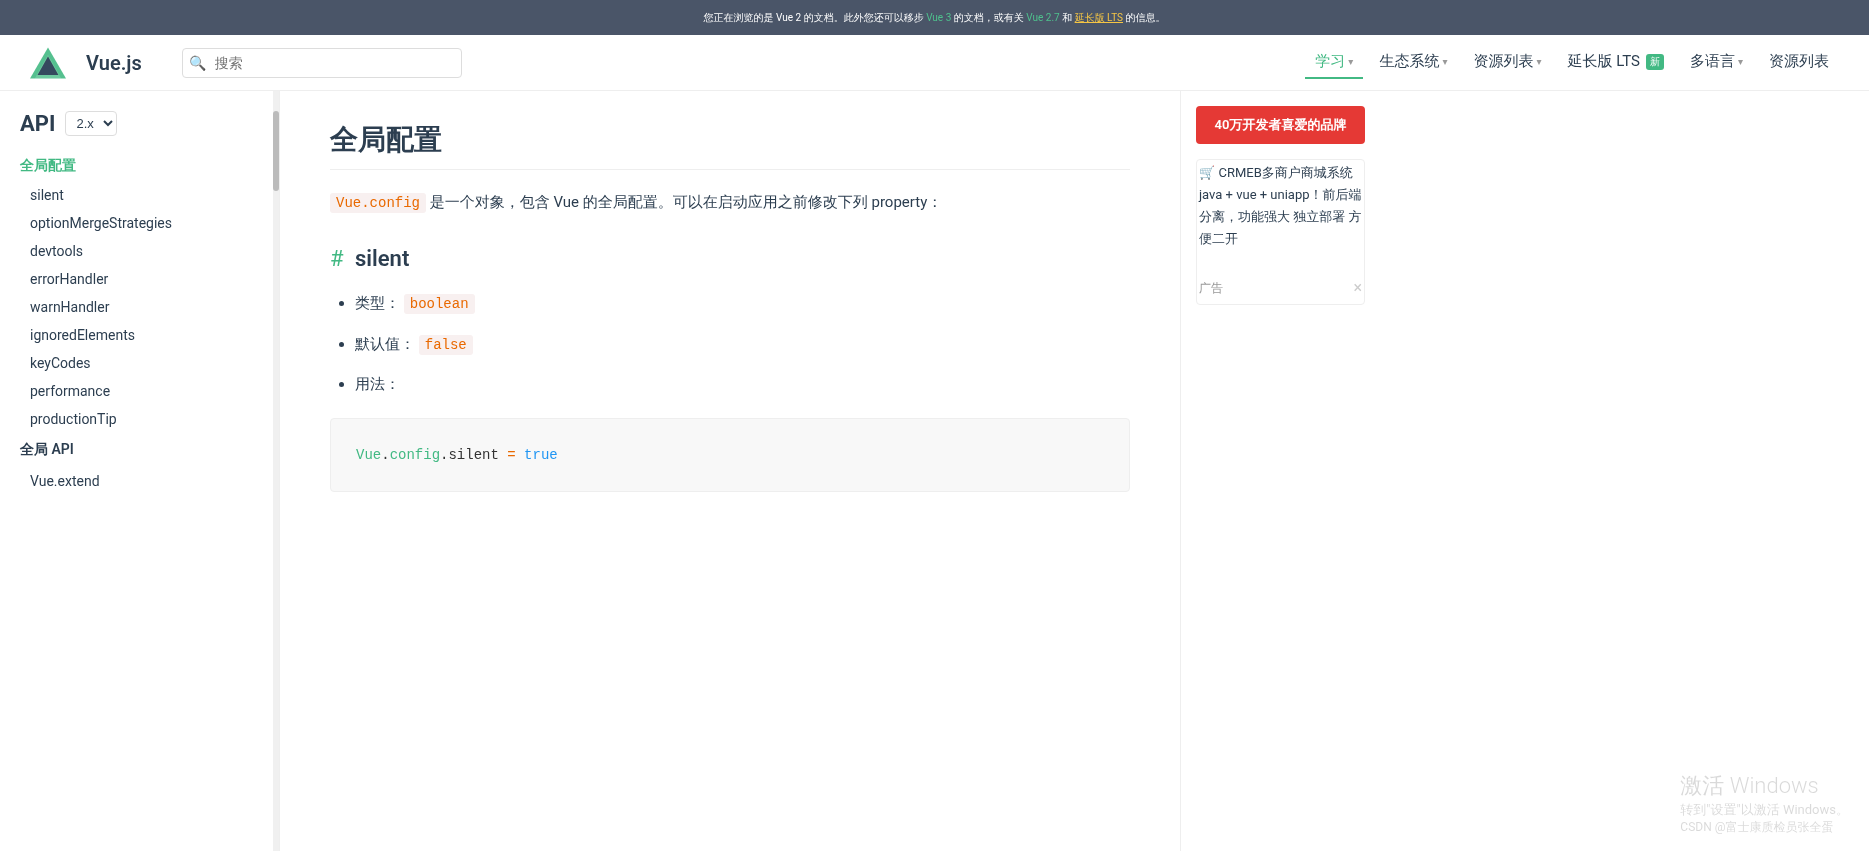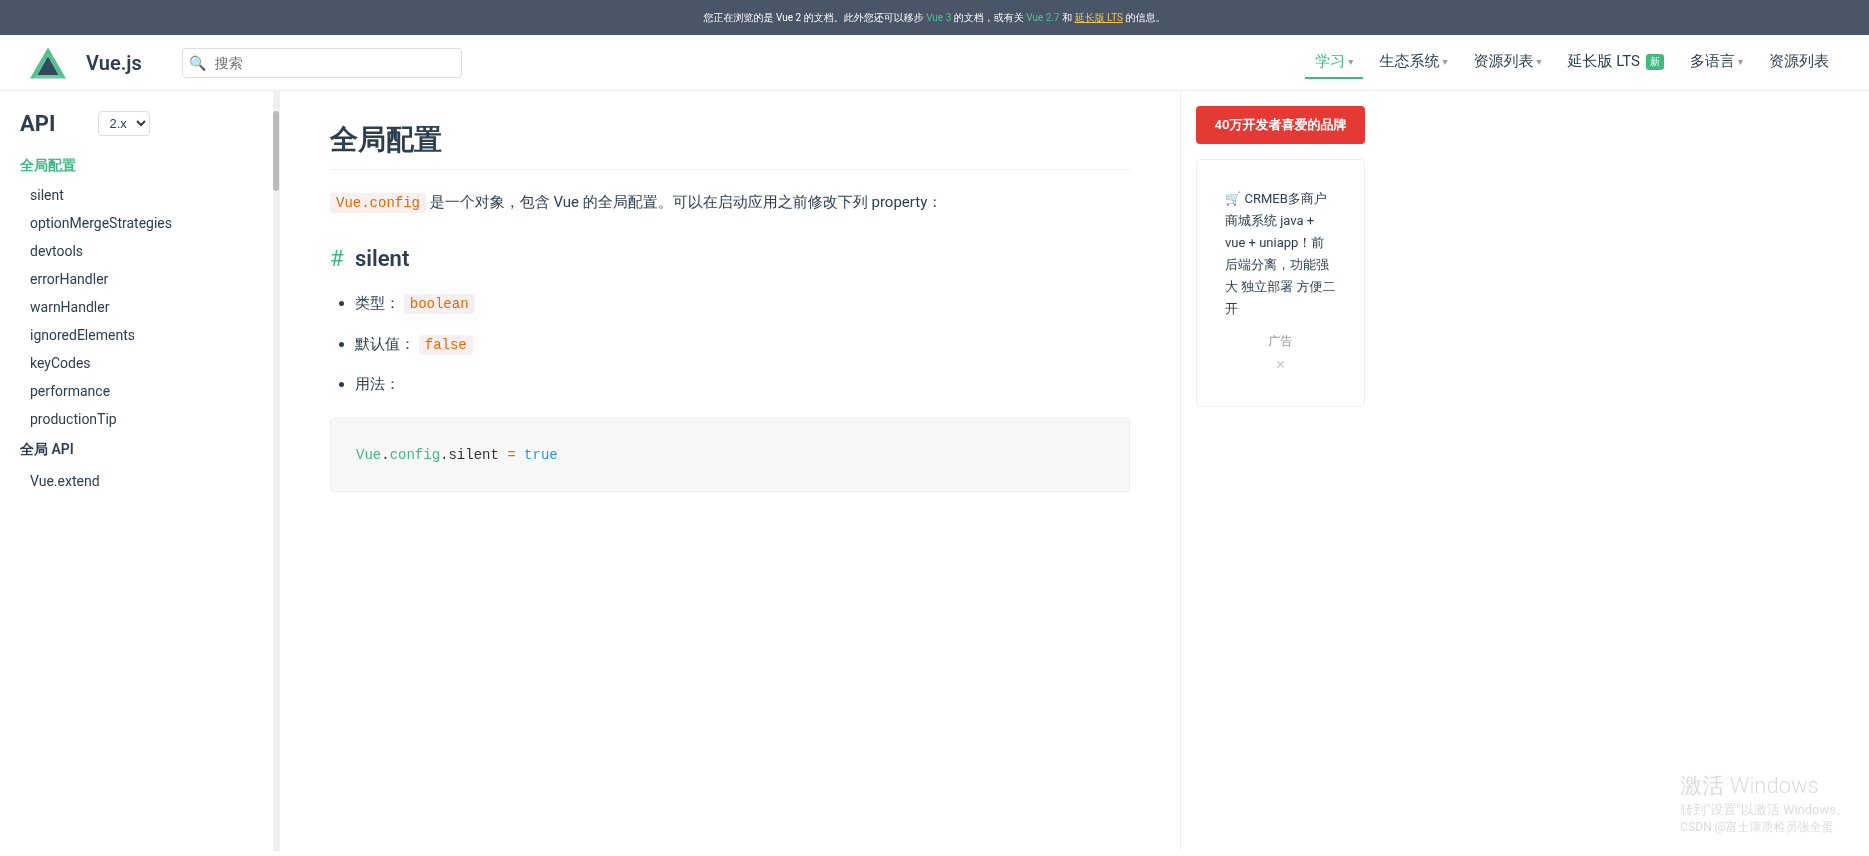--- a/index.html
+++ b/index.html
@@ -140,21 +140,20 @@
       color: #2c3e50;
     }
     .api-select {
       font-size: 13px;
       padding: 3px 6px;
       border: 1px solid #ddd;
       border-radius: 4px;
       color: #2c3e50;
       background: #fff;
       cursor: pointer;
-      margin-left: 33px;
     }
     .sidebar-section-title {
       padding: 6px 20px;
       font-size: 14px;
       font-weight: 600;
       color: #42b983;
     }
     .sidebar-section-title.active {
       color: #42b983;
     }
@@ -262,31 +261,30 @@
       font-size: 13px;
       font-weight: 600;
       cursor: pointer;
       margin-bottom: 15px;
     }
     .ad-content {
       font-size: 13px;
       color: #2c3e50;
       line-height: 1.7;
       border: 1px solid #eee;
-      padding: 28px;
+      padding: 2px;
       border-radius: 4px;
     }
     .ad-footer {
       display: flex;
       align-items: center;
       justify-content: space-between;
-      margin-top: 10px;
+      margin-top: 24px;
       font-size: 12px;
       color: #999;
-      flex-direction: column;
     }
     .ad-close {
       cursor: pointer;
       font-size: 16px;
       color: #ccc;
     }
 
     
     .windows-watermark {
       position: fixed;

